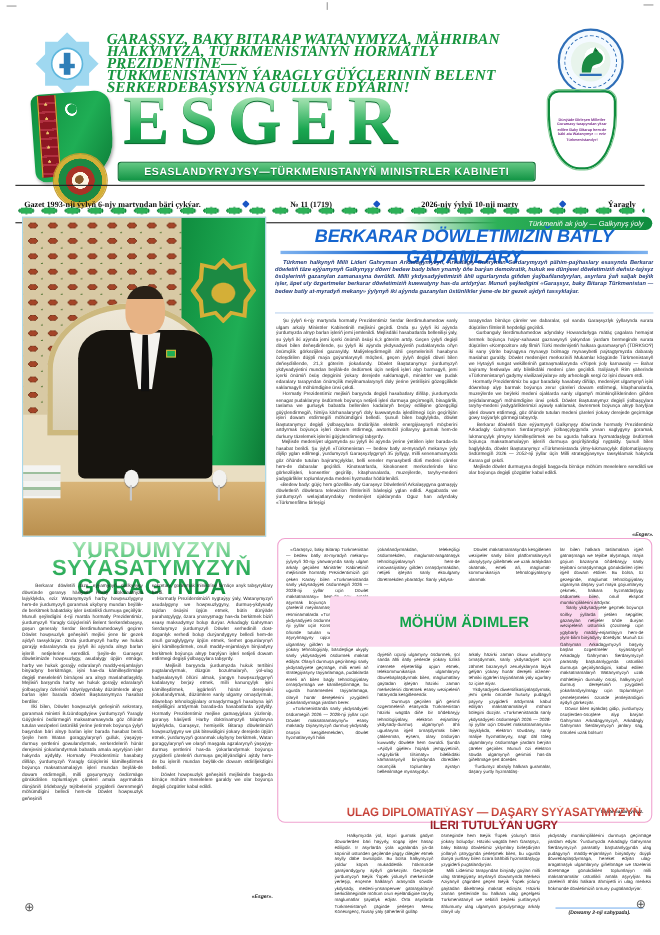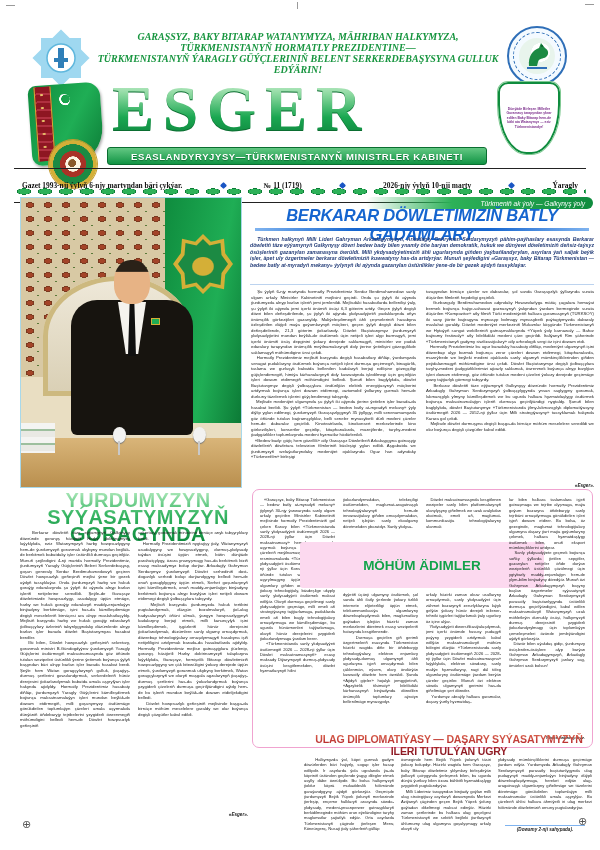--- a/index.html
+++ b/index.html
@@ -2,23 +2,23 @@
 <html><head>
 <meta charset="utf-8">
 <style>
   html,body{margin:0;padding:0;background:#888;}
   .page{position:relative;width:600px;height:850px;background:#ffffff;overflow:hidden;
         font-family:"Liberation Sans",sans-serif;color:#1d1d1d;}
   .abs{position:absolute;}
   .jt{text-align:justify;white-space:pre-line;overflow:hidden;}
   
   .cropmark{background:#9a9a9a;}
-  .slogan{width:402px;left:97px;top:31px;text-align:center;
+  .slogan{width:402px;left:97px;top:31px;text-align:left;
           font-family:"Liberation Serif",serif;font-weight:bold;font-style:italic;
-          font-size:10px;line-height:11px;color:#17953f;}
+          font-size:14px;line-height:11px;color:#17953f;}
   .star-emblem{left:31px;top:28px;width:60px;height:60px;}
   .round-emblem{left:507px;top:26px;width:60px;height:60px;border-radius:50%;
           border:2px solid #2f6fb8;background:#f4faff;box-sizing:border-box;}
   .round-emblem .ring{position:absolute;inset:4px;border:1px dashed #2f6fb8;border-radius:50%;}
   .round-emblem .horse{position:absolute;inset:10px;border-radius:50%;
           background:radial-gradient(circle at 60% 40%, #ffffff 0 30%, #e8f4ec 31% 100%);overflow:hidden;}
   .title{left:112px;top:74px;width:392px;
          font-family:Liberation Serif, serif;font-weight:bold;font-size:63px;line-height:70px;
          letter-spacing:9px;color:#15a14b;
          background:linear-gradient(180deg,#eafbe9 0%,#8fdaa2 28%,#1aa751 62%,#0b7a38 100%);

